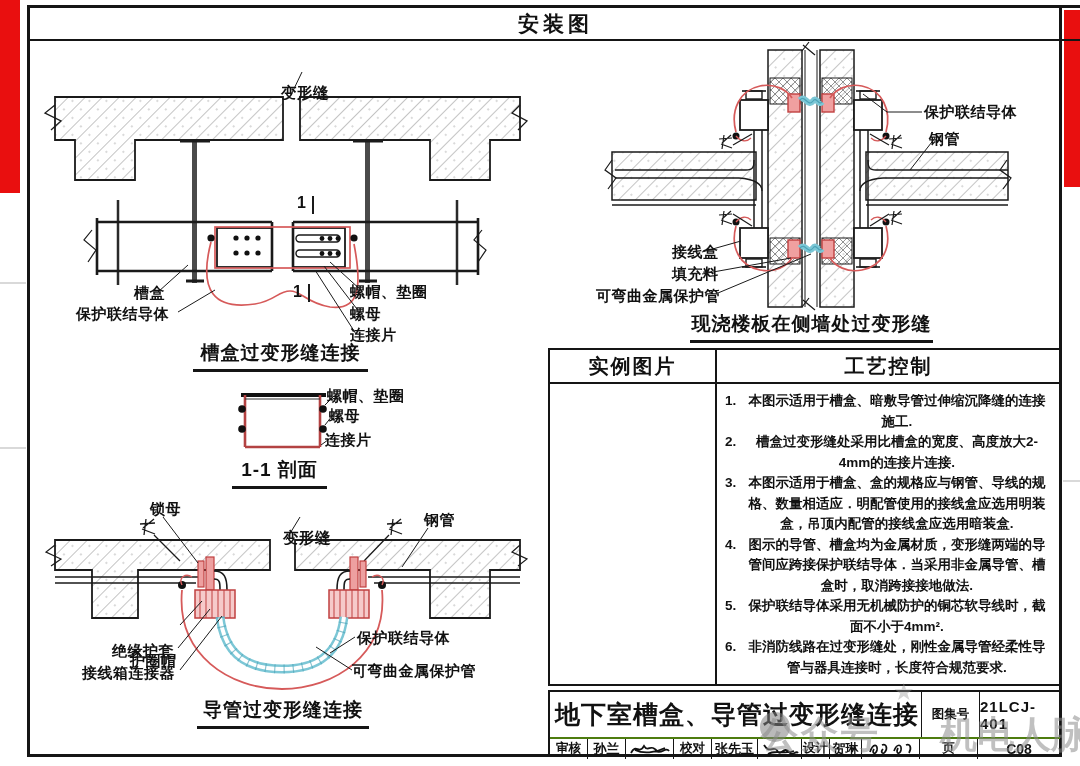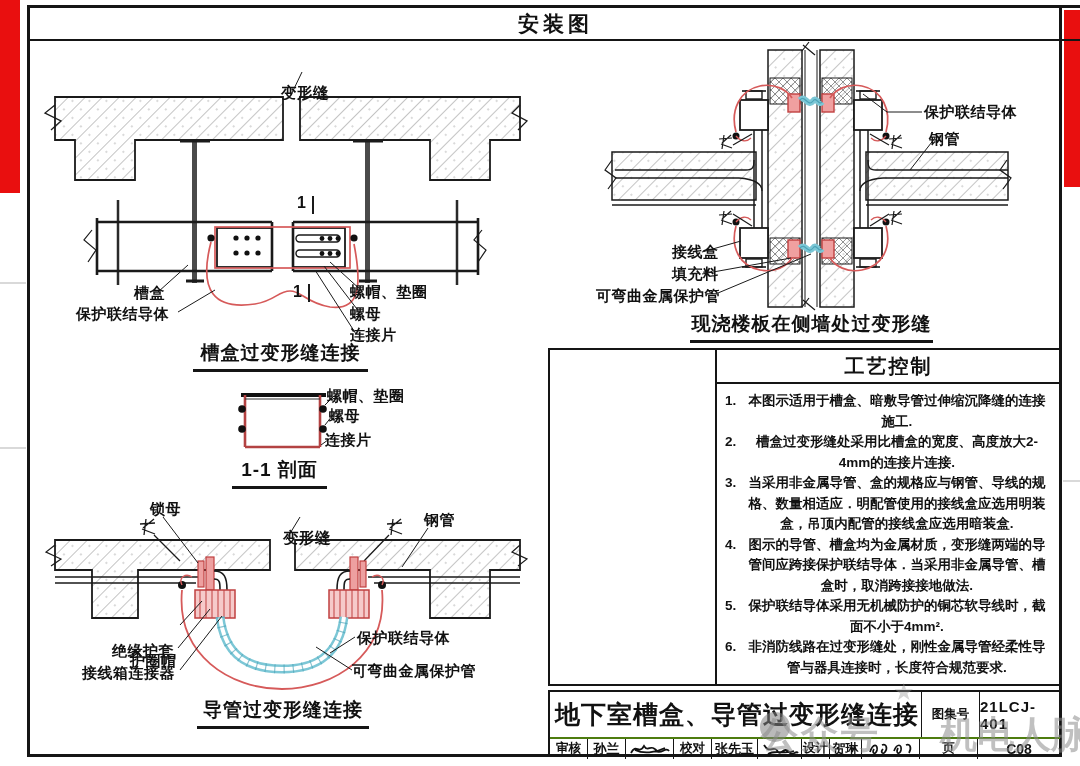--- a/index.html
+++ b/index.html
@@ -284,36 +284,37 @@
   </svg>
   <div class="lbl" style="left:924px;top:103px;">保护联结导体</div>
   <div class="lbl" style="left:929px;top:130px;">钢管</div>
   <div class="lbl" style="left:672px;top:243px;">接线盒</div>
   <div class="lbl" style="left:672px;top:265px;">填充料</div>
   <div class="lbl" style="left:596px;top:287px;">可弯曲金属保护管</div>
   <div class="cap" style="left:690px;top:311px;width:243px;">现浇楼板在侧墙处过变形缝</div>
 
   <div id="ptable">
     <div class="colL">
+      <div class="th">实例图片</div>
       <div style="flex:1;"></div>
     </div>
     <div class="colR">
       <div class="th">工艺控制</div>
       <div id="notes">
         <div class="note">
             <span class="n">1.</span>
             <span class="t">本图示适用于槽盒、暗敷导管过伸缩沉降缝的连接施工.</span>
           </div>
         <div class="note">
             <span class="n">2.</span>
             <span class="t">槽盒过变形缝处采用比槽盒的宽度、高度放大2-4mm的连接片连接.</span>
           </div>
         <div class="note">
             <span class="n">3.</span>
-            <span class="t">当采用非金属导管、盒的规格应与钢管、导线的规格、数量相适应．明配管使用的接线盒应选用明装盒，吊顶内配管的接线盒应选用暗装盒.</span>
+            <span class="t">本图示适用于槽盒、盒的规格应与钢管、导线的规格、数量相适应．明配管使用的接线盒应选用明装盒，吊顶内配管的接线盒应选用暗装盒.</span>
           </div>
         <div class="note">
             <span class="n">4.</span>
             <span class="t">图示的导管、槽盒均为金属材质，变形缝两端的导管间应跨接保护联结导体．当采用非金属导管、槽盒时，取消跨接接地做法.</span>
           </div>
         <div class="note">
             <span class="n">5.</span>
             <span class="t">保护联结导体采用无机械防护的铜芯软导线时，截面不小于4mm².</span>
           </div>
         <div class="note">

